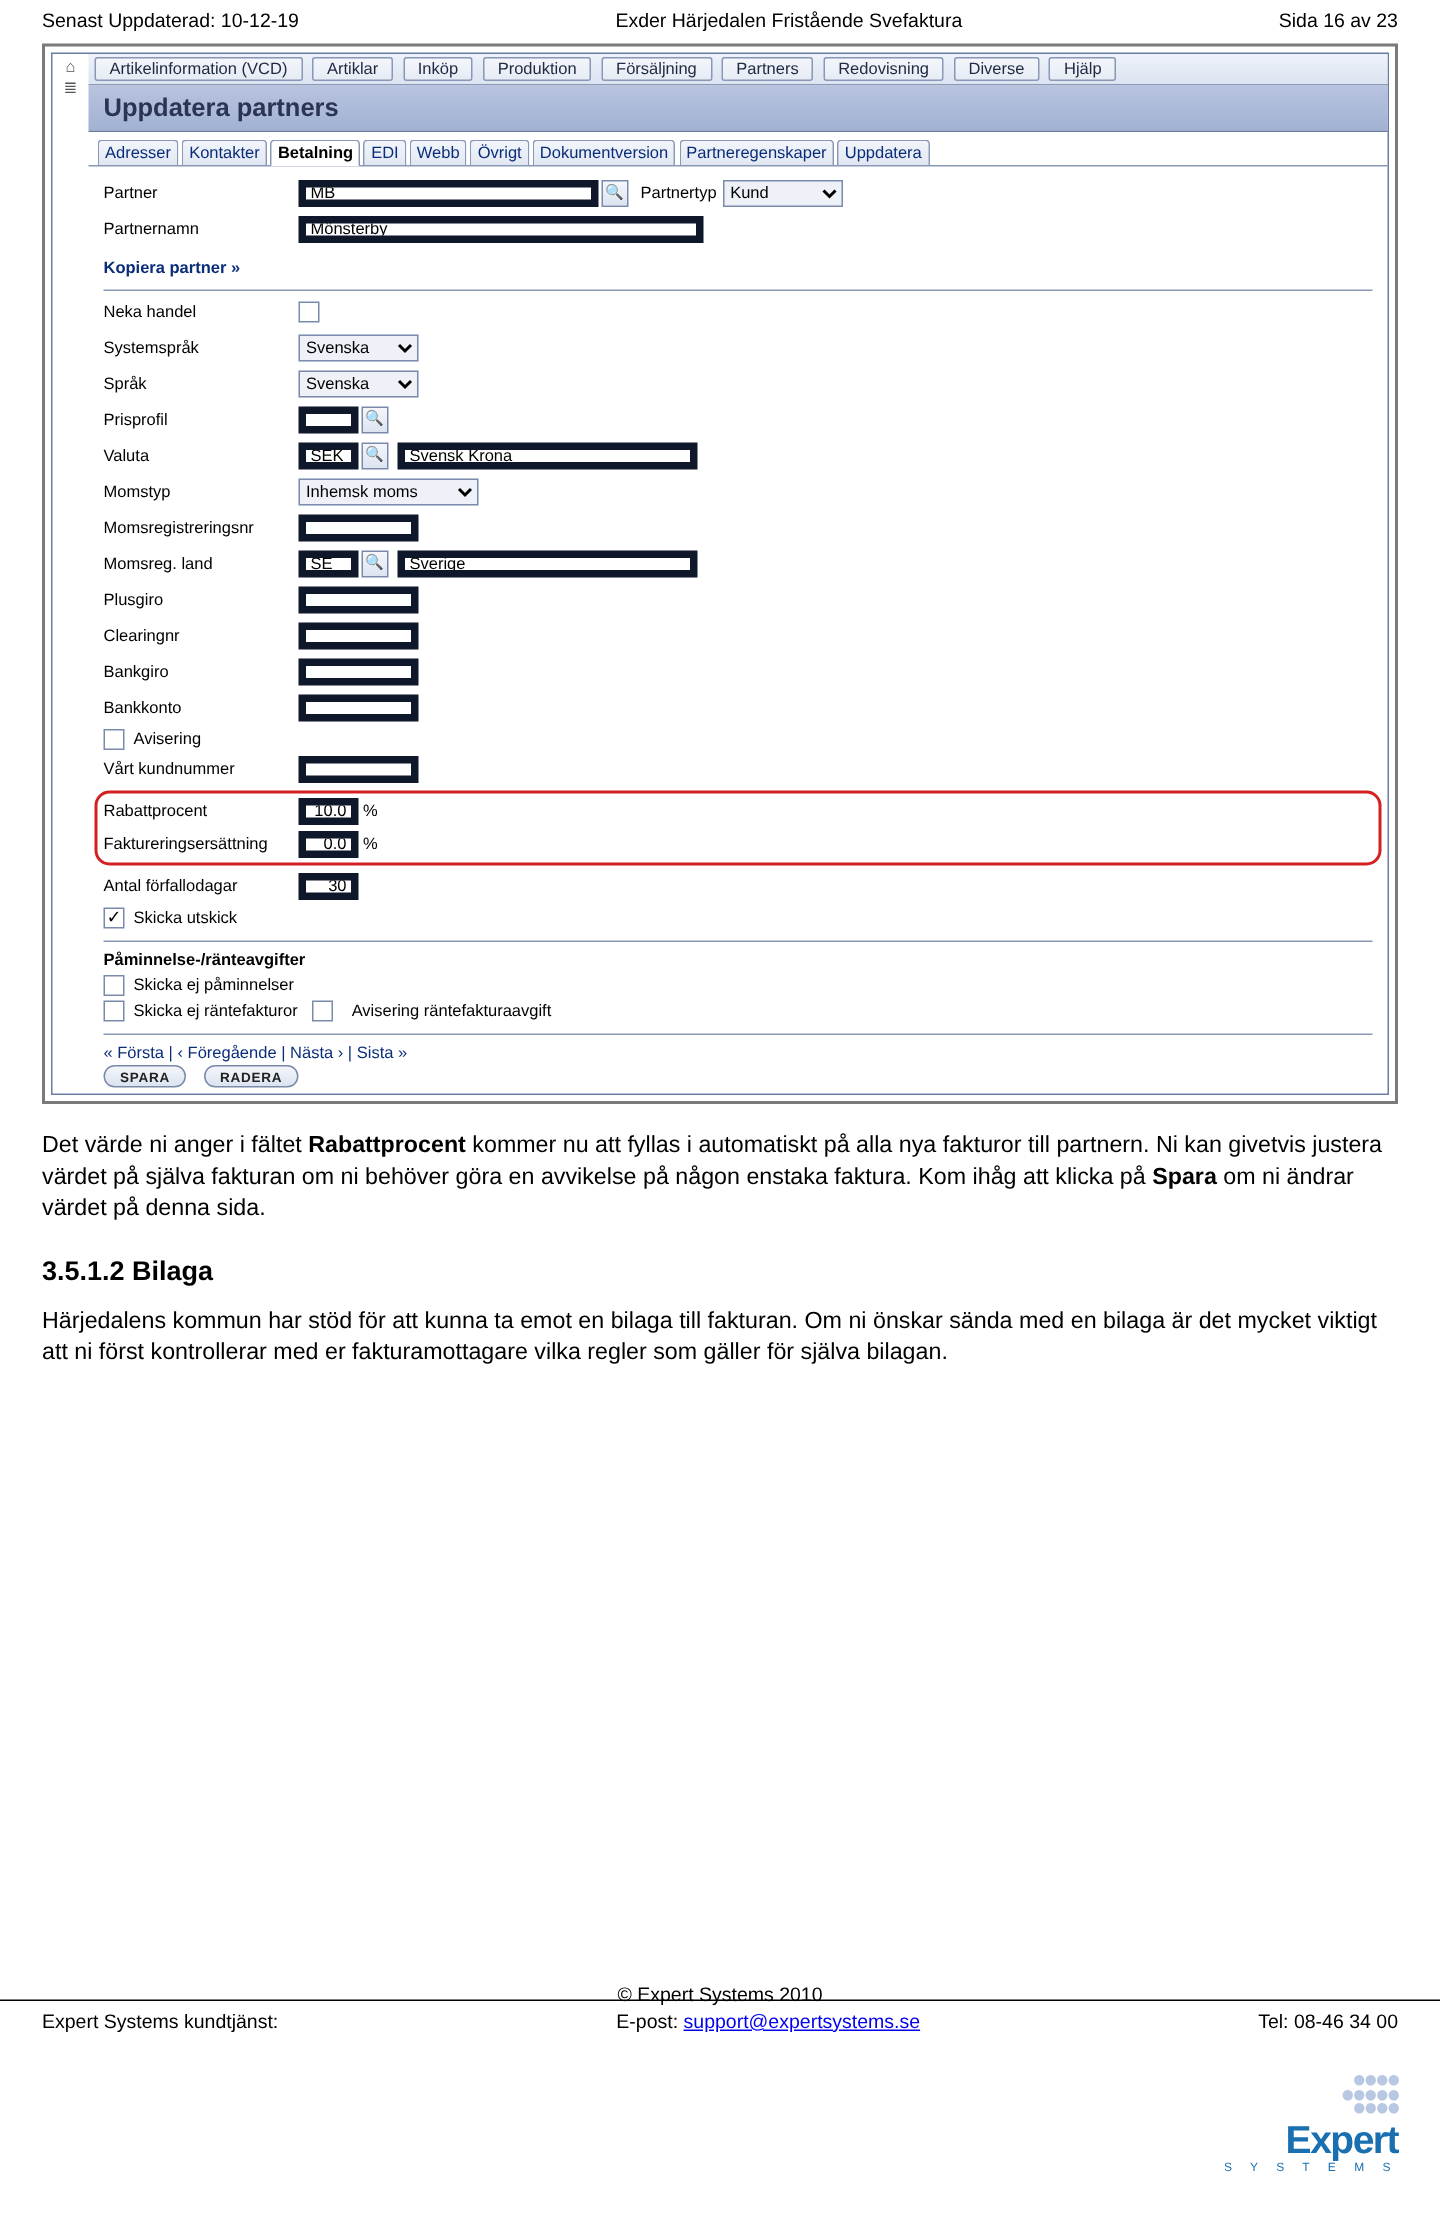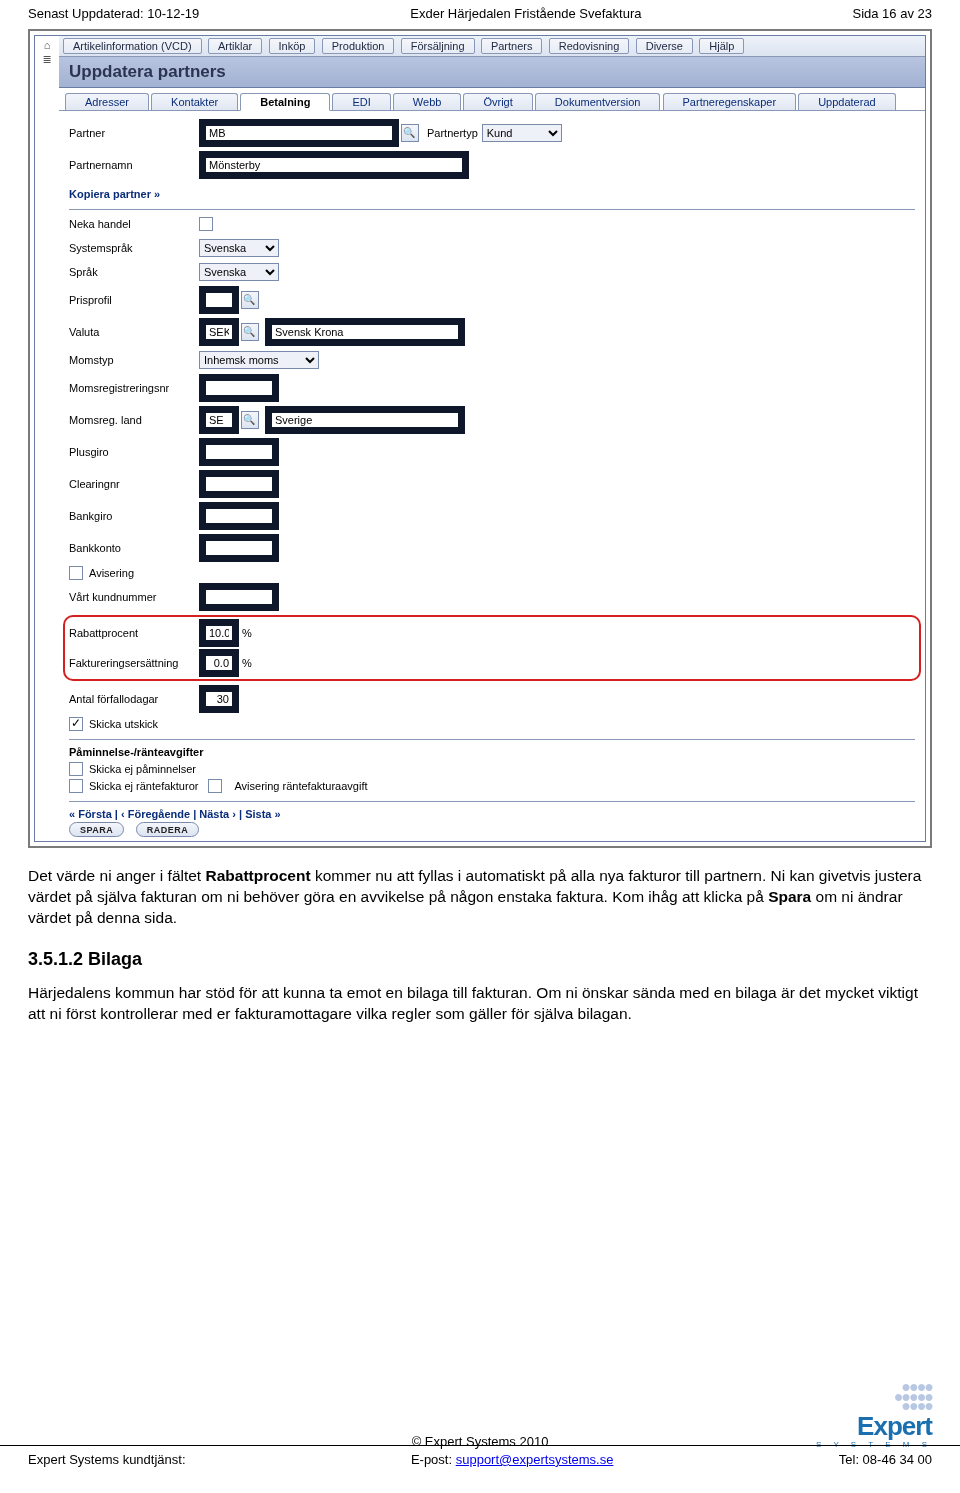--- a/index.html
+++ b/index.html
@@ -68,21 +68,21 @@
   .subtabs {
     padding: 4px 6px 0 6px;
     border-bottom: 1px solid #8a98b7;
     font-size: 11px;
   }
   .subtabs .stab {
     display: inline-block;
     border: 1px solid #8a98b7;
     border-bottom: none;
     border-radius: 3px 3px 0 0;
-    padding: 2px 19px;
+    padding: 2px 4px;
     margin-right: -1px;
     background: linear-gradient(#f2f5fb, #e1e7f2);
     color: #0a2d7a;
     cursor: pointer;
     position: relative;
     top: 1px;
   }
   .subtabs .stab.active {
     background: #fff;
     font-weight: bold;
@@ -98,22 +98,22 @@
     margin-bottom: 4px;
     min-height: 20px;
   }
   .flabel {
     width: 130px;
     font-size: 11px;
     color: #000;
     flex-shrink: 0;
   }
   .frow input[type=text] {
-    height: 28px;
-    border: 7px solid #0f172a;
+    height: 18px;
+    border: 5px solid #0f172a;
     font-size: 11px;
     padding: 0 3px;
     background: #fff;
   }
   .frow select {
     height: 18px;
     border: 1px solid #7a8aab;
     font-size: 11px;
     background: #eef1f8;
   }
@@ -174,21 +174,21 @@
     margin: 6px 0 4px 0;
   }
   .hr {
     border: none;
     border-top: 1px solid #8a98b7;
     margin: 8px 0 4px 0;
   }
   .pager {
     font-size: 11px;
     color: #0a2d7a;
-    font-weight: bold;
+    font-weight: normal;
     padding: 2px 0;
   }
   .pager span { cursor: pointer; }
   .btnrow .btn {
     display: inline-block;
     border: 1px solid #7a8aab;
     background: linear-gradient(#f4f6fb,#dce4f1);
     border-radius: 8px;
     padding: 0 10px;
     height: 15px;
@@ -272,21 +272,21 @@
 
       <div class="subtabs">
         <span class="stab">Adresser</span>
         <span class="stab">Kontakter</span>
         <span class="stab active">Betalning</span>
         <span class="stab">EDI</span>
         <span class="stab">Webb</span>
         <span class="stab">Övrigt</span>
         <span class="stab">Dokumentversion</span>
         <span class="stab">Partneregenskaper</span>
-        <span class="stab">Uppdaterad</span>
+        <span class="stab">Uppdatera</span>
       </div>
 
       <div class="form-area">
 
         <div class="frow">
           <span class="flabel">Partner</span>
           <input type="text" class="w-m" value="MB" style="">
           <span class="searchbtn">🔍</span>
           <span class="mlabel">Partnertyp</span>
           <select class="w-s"><option>Kund</option></select>

